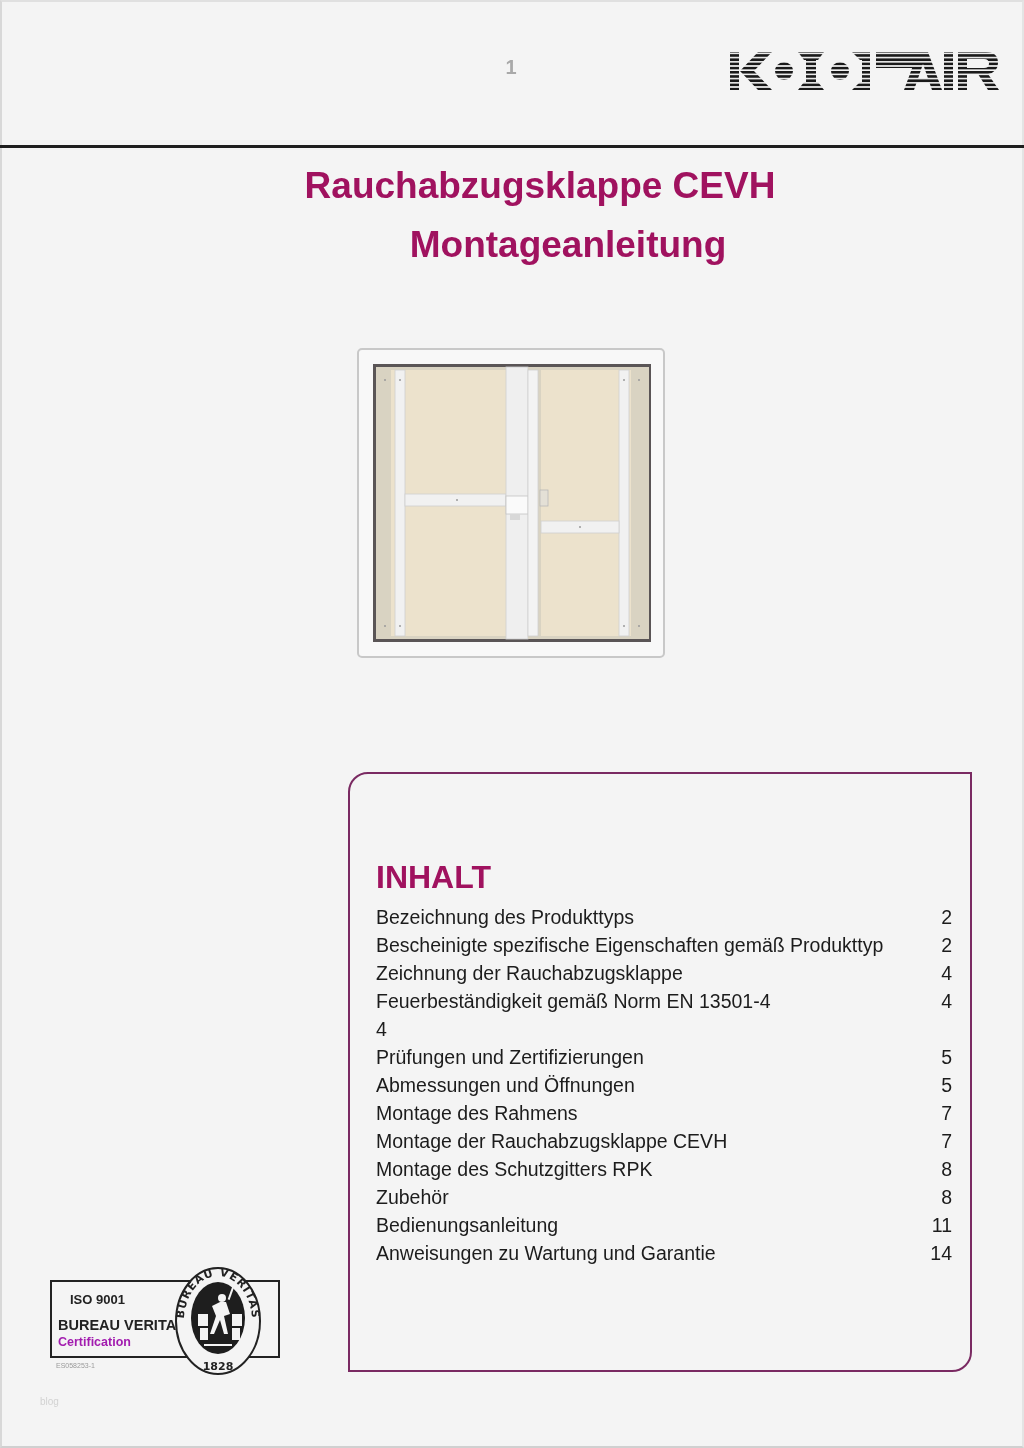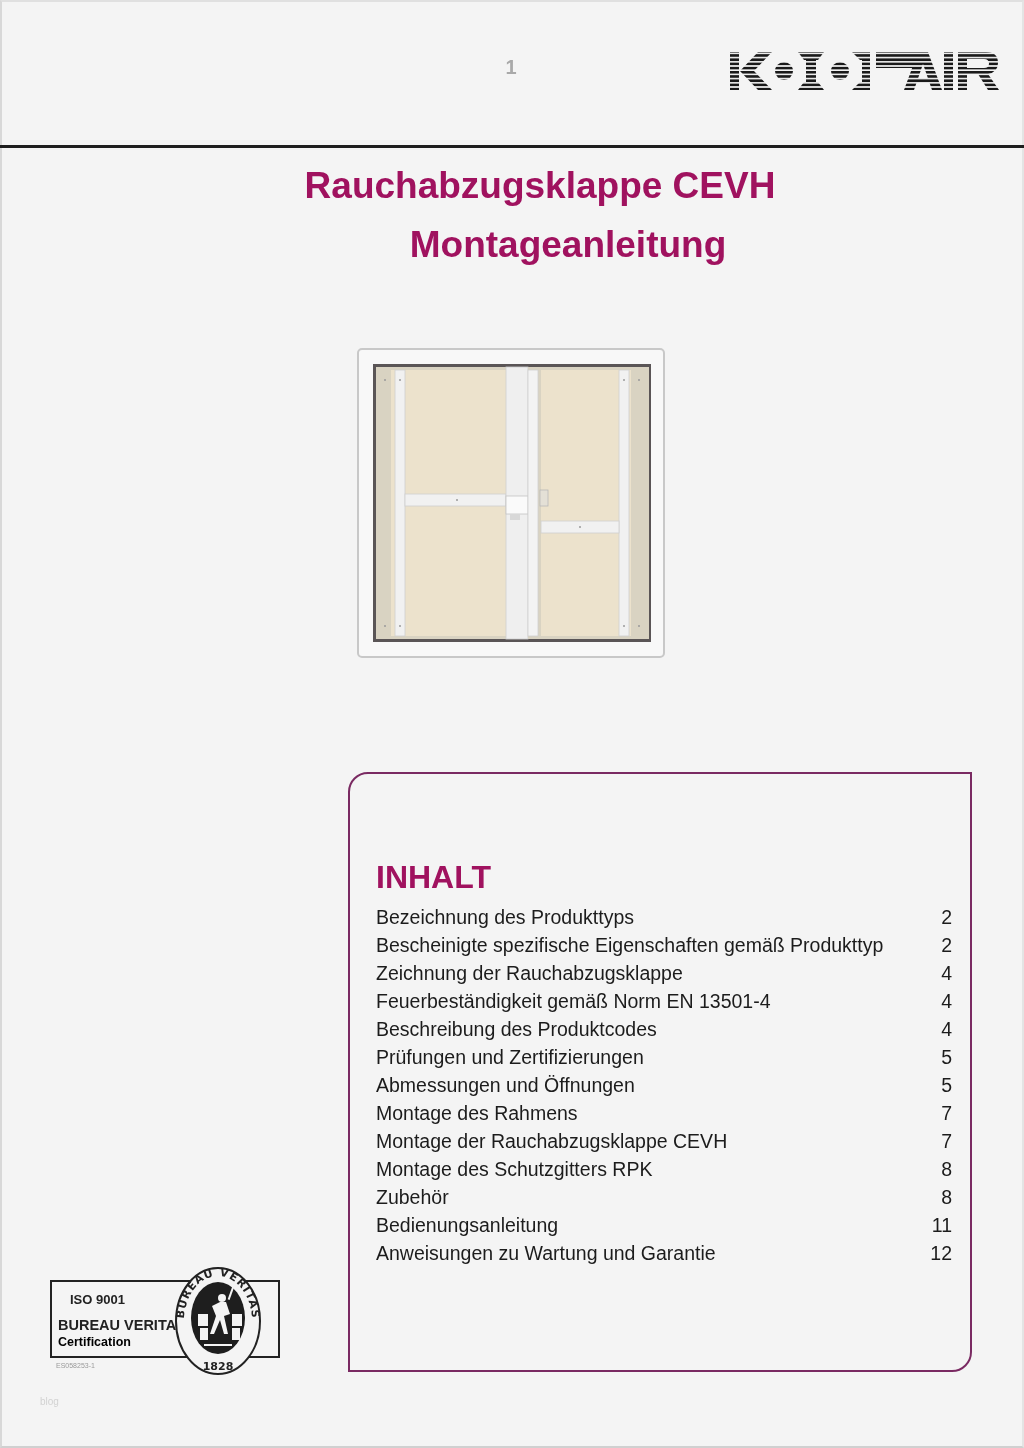--- a/index.html
+++ b/index.html
@@ -74,21 +74,21 @@
     .cert-iso {
       position: absolute; left: 8px; top: 12px;
       font-size: 13px; font-weight: bold; color: #222; padding-left: 12px;
     }
     .cert-bv {
       position: absolute; left: 8px; top: 37px;
       font-size: 14.5px; font-weight: bold; color: #222;
     }
     .cert-sub {
       position: absolute; left: 8px; top: 55px;
-      font-size: 12.5px; font-weight: bold; color: #000000;
+      font-size: 12.5px; font-weight: bold; color: #a21caf;
     }
     .cert-seal {
       position: absolute; left: 124px; top: -14px;
       width: 88px; height: 110px;
     }
     .cert-code {
       position: absolute; left: 6px; top: 82px;
       font-size: 7px; color: #9a9a9a;
     }
     .watermark {
@@ -190,21 +190,20 @@
     </li>
   <li class="toc-item">
       <span>Zeichnung der Rauchabzugsklappe</span>
       <span>4</span>
     </li>
   <li class="toc-item">
       <span>Feuerbeständigkeit gemäß Norm EN 13501-4</span>
       <span>4</span>
     </li>
   <li class="toc-item">
-      <span>Beschreibung des Produktcodes</span>
       <span>4</span>
     </li>
   <li class="toc-item">
       <span>Prüfungen und Zertifizierungen</span>
       <span>5</span>
     </li>
   <li class="toc-item">
       <span>Abmessungen und Öffnungen</span>
       <span>5</span>
     </li>
@@ -223,21 +222,21 @@
   <li class="toc-item">
       <span>Zubehör</span>
       <span>8</span>
     </li>
   <li class="toc-item">
       <span>Bedienungsanleitung</span>
       <span>11</span>
     </li>
   <li class="toc-item">
       <span>Anweisungen zu Wartung und Garantie</span>
-      <span>12</span>
+      <span>14</span>
     </li>
 </ul>
 
 <div class="cert">
   <div class="cert-box"></div>
   <div class="cert-iso">ISO 9001</div>
   <div class="cert-bv">BUREAU VERITAS</div>
   <div class="cert-sub">Certification</div>
   <svg class="cert-seal" viewBox="0 0 88 110" xmlns="http://www.w3.org/2000/svg">
     <ellipse cx="44" cy="55" rx="42" ry="53" fill="#f4f4f4" stroke="#222" stroke-width="2"></ellipse>

